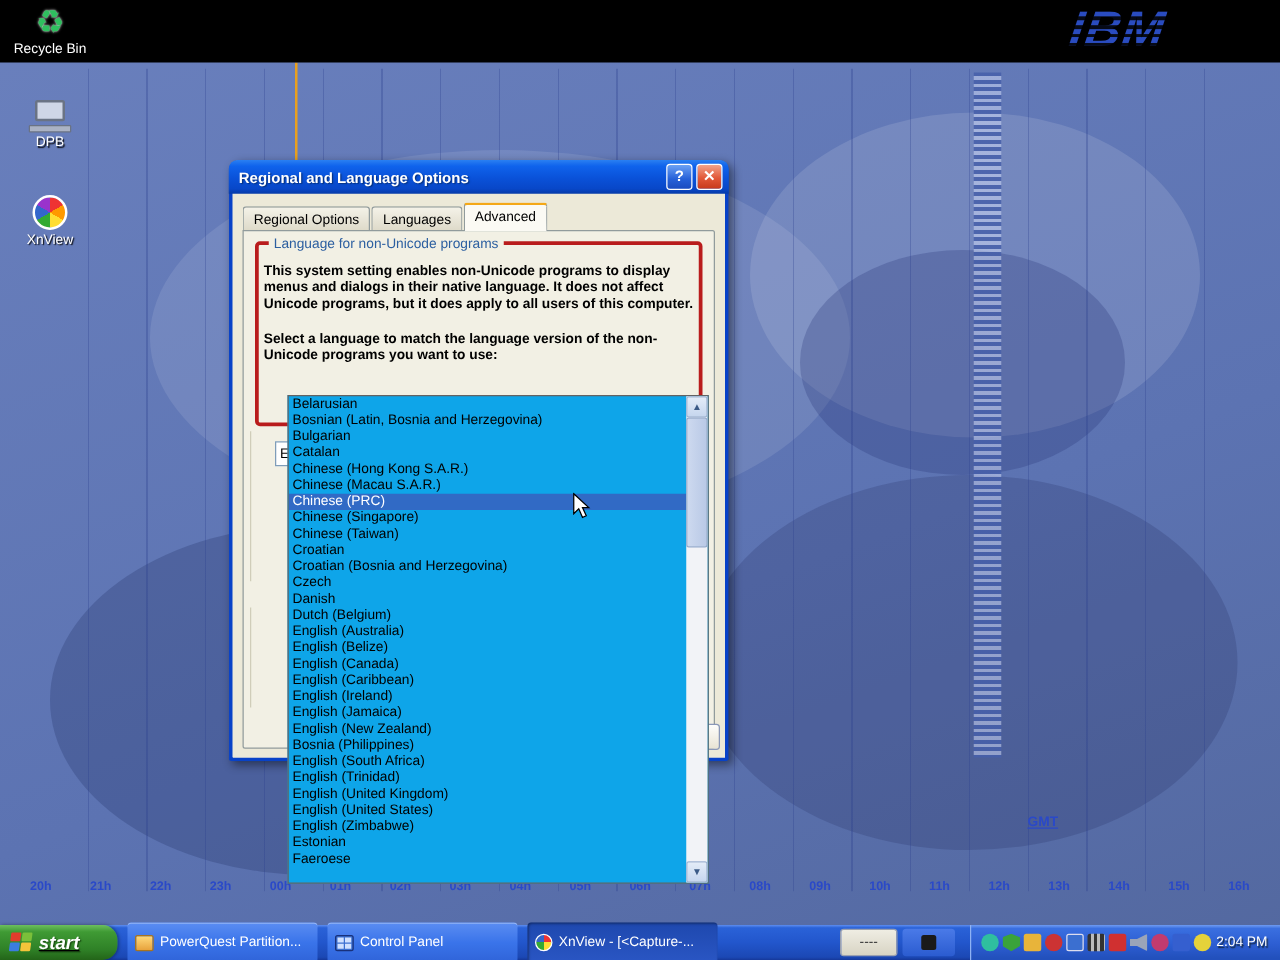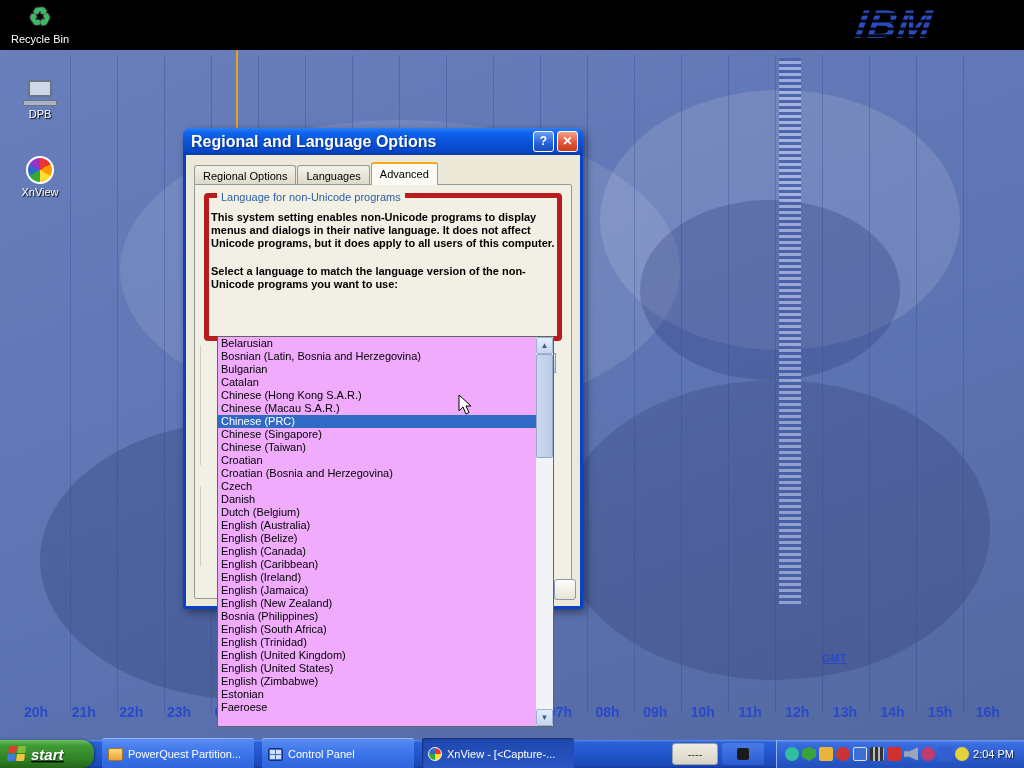--- a/index.html
+++ b/index.html
@@ -8,21 +8,21 @@
 
   
   #desktop { position:absolute; inset:0; background:linear-gradient(160deg,#6a80bd 0%,#5c73b2 60%,#53689f 100%); }
   .map-blob { position:absolute; border-radius:50%; pointer-events:none; }
   #tz-lines { position:absolute; left:24px; right:24px; top:55px; bottom:55px;
     background:repeating-linear-gradient(90deg, transparent 0 46px, rgba(40,60,140,.30) 46px 47px); }
   #orange-line { position:absolute; left:236px; top:50px; width:2px; height:82px; background:#e8a020; }
   #hatch-band { position:absolute; left:779px; top:58px; width:22px; height:548px;
     background:repeating-linear-gradient(180deg, rgba(70,95,170,.85) 0 3px, rgba(205,215,245,.55) 3px 6px); }
   #tz-labels { position:absolute; left:24px; right:24px; top:704px; display:flex; justify-content:space-between; }
-  #tz-labels span { font-size:14px; color:#2a49c8; font-weight:bold; }
+  #tz-labels span { font-size:10px; color:#2a49c8; font-weight:bold; }
   #gmt { position:absolute; left:822px; top:652px; font-size:11px; color:#2a49c8; font-weight:bold; text-decoration:underline; }
 
   
   #topbar { position:absolute; left:0; top:0; width:1024px; height:50px; background:#000; }
   #ibm-logo { position:absolute; right:92px; top:2px; font-size:40px; font-weight:bold; font-style:italic;
     color:#1c3a9e; letter-spacing:1px; transform:skewX(-8deg);
     background:repeating-linear-gradient(180deg,#2a4cc0 0 4px, #060a18 4px 7px);
     -webkit-background-clip:text; background-clip:text; -webkit-text-fill-color:transparent; }
 
   
@@ -39,49 +39,49 @@
     background:conic-gradient(#e33 0 60deg,#f90 60deg 120deg,#fd3 120deg 180deg,#3a3 180deg 240deg,#36c 240deg 300deg,#93c 300deg 360deg);
     border:2px solid #fff; }
 
   
   #dialog { position:absolute; left:183px; top:128px; width:400px; height:481px;
     border:3px solid #0842c8; border-top:none; border-radius:8px 8px 3px 3px;
     background:#ece9d8; box-shadow:3px 3px 8px rgba(0,0,0,.45); z-index:20; }
   #titlebar { position:absolute; left:-3px; top:0; width:400px; height:27px; border-radius:7px 7px 0 0;
     background:linear-gradient(180deg,#2a80f2 0%,#0f63ec 18%,#0a51d8 55%,#0847c8 85%,#063ba8 100%);
     display:flex; align-items:center; padding:0 5px; }
-  #title-text { flex:1; color:#fff; font-weight:bold; font-size:16px; text-shadow:1px 1px 1px #06317e; padding-left:3px; }
+  #title-text { flex:1; color:#fff; font-weight:bold; font-size:12px; text-shadow:1px 1px 1px #06317e; padding-left:3px; }
   .tbtn { width:21px; height:21px; margin-left:3px; border:1px solid #fff; border-radius:3px;
     color:#fff; font-weight:bold; font-size:12px; line-height:19px; text-align:center; cursor:pointer; }
   #btn-help { background:linear-gradient(180deg,#6ba1f4,#2560d8 60%,#1b4cc0); }
   #btn-close { background:linear-gradient(180deg,#f1a38b,#e25838 55%,#c73a1d); }
 
   #tabs { position:absolute; left:8px; top:34px; display:flex; align-items:flex-end; }
   .tab { font-size:11px; padding:4px 8px 3px; margin-right:1px; border:1px solid #919b9c; border-bottom:none;
     border-radius:3px 3px 0 0; background:linear-gradient(180deg,#f4f2e8,#ddd9c8); color:#000; cursor:pointer; height:20px; }
   .tab.active { background:#fbfaf4; height:23px; border-top:2px solid #f4a817; position:relative; z-index:5; font-size:11px; }
 
   #page { position:absolute; left:8px; top:56px; width:378px; height:415px; border:1px solid #919b9c; background:#f2f0e4; border-radius:0 2px 2px 2px; }
-  #grp { position:absolute; left:9px; top:8px; width:358px; height:148px; border:5px solid #b91c1c; border-radius:4px; }
+  #grp { position:absolute; left:9px; top:8px; width:358px; height:148px; border:3px solid #b91c1c; border-radius:4px; }
   #grp-title { position:absolute; left:8px; top:-7px; background:#f2f0e4; padding:0 4px; font-size:11px; color:#2c5fa0; }
   .para { position:absolute; left:16px; width:346px; font-size:11px; color:#000; line-height:13px;font-weight:bold; }
   #para1 { top:26px; }
   #para2 { top:80px; }
 
   #combo { position:absolute; left:25px; top:168px; width:336px; height:20px; background:#fff; border:1px solid #7f9db9; display:flex; cursor:pointer; }
   #combo-value { flex:1; font-size:11px; line-height:18px; padding-left:3px; color:#000; }
   #combo-arrow { width:17px; height:18px; background:linear-gradient(180deg,#e9f1fb,#cfe0f5 50%,#b6cdf0); border-left:1px solid #9ab0cc; text-align:center; font-size:8px; line-height:18px; color:#3a5a8c; }
 
   
   .sliver { position:absolute; background:#d0cdb9; z-index:21; }
   #btn-fragment { position:absolute; left:554px; top:579px; width:22px; height:21px; z-index:21;
     border:1px solid #8a98b8; border-radius:3px; background:linear-gradient(180deg,#fdfdfb,#e8e4d4); }
 
   
-  #ddlist { position:absolute; left:217px; top:316px; width:337px; height:391px; background:#f0abfc; border:1px solid #636363; z-index:50;margin-top:20px; }
+  #ddlist { position:absolute; left:230px; top:316px; width:337px; height:391px; background:#0ea5e9; border:1px solid #636363; z-index:50; }
   #rows { position:absolute; left:0; top:0; right:17px; bottom:0; overflow:hidden; }
   .li { height:13px; font-size:11px; line-height:13px; padding-left:3px; white-space:nowrap; color:#000; cursor:pointer; }
   .li.sel { background:#316ac5; color:#fff; }
   #sbar { position:absolute; right:0; top:0; width:17px; bottom:0; background:#f2f3f7; }
   .sbtn { position:absolute; left:0; width:17px; height:17px; background:linear-gradient(180deg,#e3ecf8,#c6d6ee);
     border:1px solid #9eb4d4; border-radius:2px; font-size:8px; text-align:center; line-height:15px; color:#3b5a86; cursor:pointer; }
   #sb-up { top:0; }
   #sb-dn { bottom:0; }
   #sb-thumb { position:absolute; left:0; top:17px; width:17px; height:104px; background:linear-gradient(90deg,#cdd9ef,#b9c9e6);
     border:1px solid #93a9cc; border-radius:2px; cursor:grab; }

